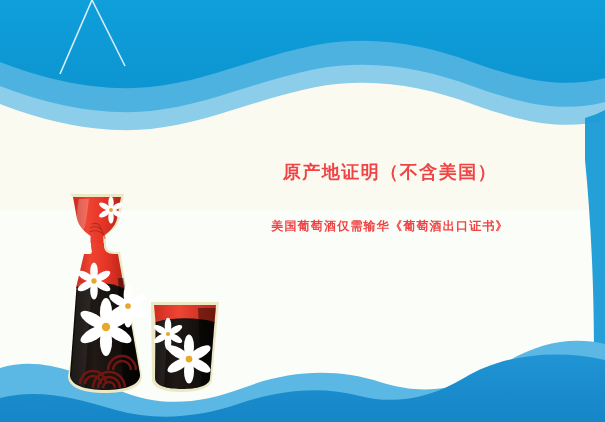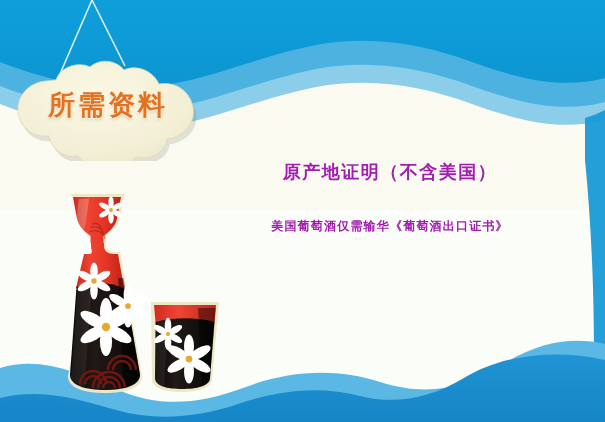--- a/index.html
+++ b/index.html
@@ -61,21 +61,21 @@
 
   
   #text-block {
     position: absolute;
     left: 185px;
     top: 160px;
     width: 410px;
     text-align: center;
   }
   .body-line {
-    color: #a21caf;
+    color: #ef4444;
     font-weight: bold;
     white-space: nowrap;
     font-family: "DejaVu Sans", "Liberation Sans", sans-serif;
     text-shadow: 0 1px 1px rgba(255,255,255,0.55);
   }
   #line-1 {
     font-size: 18px;
     letter-spacing: 1.5px;
     margin-bottom: 34px;
   }
@@ -164,39 +164,20 @@
 
     <path fill="#1787c9" opacity="0.5" d="M0,404 C34,396 70,404 104,414 C142,424 180,422 216,412
              L216,422 H0 Z"></path>
   </svg>
 
   <svg class="string-layer" viewBox="0 0 605 422">
     <path d="M92,0 L60,74" stroke="#e4f2fb" stroke-width="1.6" fill="none" opacity="0.95"></path>
     <path d="M92,0 L125,66" stroke="#e4f2fb" stroke-width="1.6" fill="none" opacity="0.95"></path>
   </svg>
 
-  <div id="cloud-label">
-    <svg viewBox="0 0 200 106">
-      <g opacity="0.22">
-        <path fill="#7a8a6b" d="M38,26 C22,27 9,40 10,56 C11,72 25,83 41,81
-                 C44,95 57,104 70,101 C76,110 89,113 98,107
-                 C107,114 122,112 128,102 C142,106 157,98 159,84
-                 C176,82 188,68 185,52 C182,36 167,26 151,29
-                 C145,16 129,9 116,15 C108,5 92,3 82,12
-                 C70,6 52,12 48,25 Z" transform="translate(3,5)"></path>
-      </g>
-      <path fill="url(#gCloud)" stroke="#ddd7b4" stroke-width="0.8" d="M38,26 C22,27 9,40 10,56 C11,72 25,83 41,81
-               C44,95 57,104 70,101 C76,110 89,113 98,107
-               C107,114 122,112 128,102 C142,106 157,98 159,84
-               C176,82 188,68 185,52 C182,36 167,26 151,29
-               C145,16 129,9 116,15 C108,5 92,3 82,12
-               C70,6 52,12 48,25 Z"></path>
-    </svg>
-    <div id="cloud-text">所需资料</div>
-  </div>
 
   <div id="text-block">
     <div id="line-1" class="body-line">原产地证明（不含美国）</div>
     <div id="line-2" class="body-line">美国葡萄酒仅需输华《葡萄酒出口证书》</div>
   </div>
 
   <div id="sake-set">
     <svg viewBox="0 0 185 212">
       <defs>
         <clipPath id="clipBottleBody">

